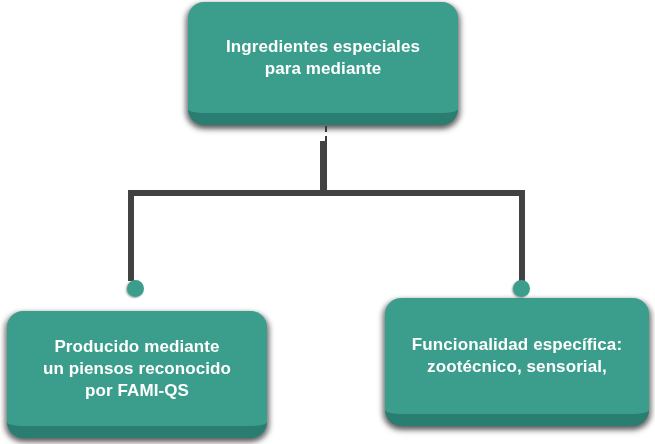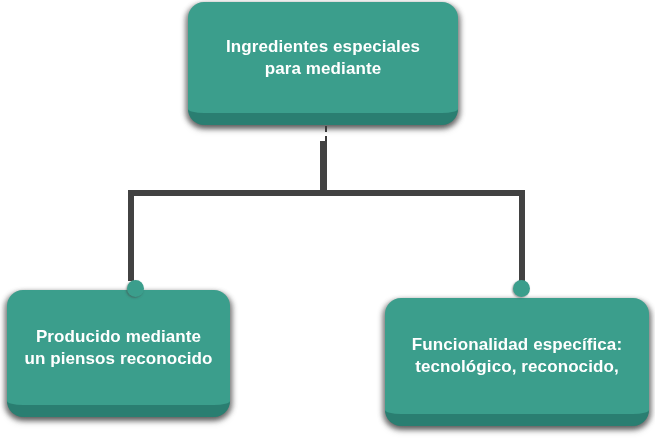--- a/index.html
+++ b/index.html
@@ -27,21 +27,21 @@
     justify-content: center;
     text-align: center;
   }
   .node .line {
     display: block;
     font-size: 17px;
     line-height: 22px;
     letter-spacing: 0.1px;
   }
   .node-root  { left: 188px; top: 2px;   width: 270px; height: 111px; }
-  .node-left  { left: 7px;   top: 290px; width: 223px; height: 115px; text-align: center; }
+  .node-left  { left: 7px;   top: 311px; width: 260px; height: 115px; text-align: center; }
   .node-right { left: 385px; top: 298px; width: 264px; height: 116px; }
 
   .connector {
     position: absolute;
     background: #424242;
   }
   .conn-dashed-stub {
     position: absolute;
     left: 325px; top: 126px;
     width: 0; height: 16px;
@@ -77,20 +77,21 @@
   <div class="connector conn-stem"></div>
   <div class="connector conn-crossbar"></div>
   <div class="connector conn-drop-left"></div>
   <div class="connector conn-drop-right"></div>
   <div class="conn-dot conn-dot-left"></div>
   <div class="conn-dot conn-dot-right"></div>
 
   <div class="node node-left">
     <span class="line">Producido mediante</span>
     <span class="line">un piensos reconocido</span>
+    <span class="line">por FAMI-QS</span>
   </div>
 
   <div class="node node-right">
     <span class="line">Funcionalidad específica:</span>
-    <span class="line">tecnológico, reconocido,</span>
+    <span class="line">zootécnico, sensorial,</span>
   </div>
 
 </div>
 
 </body></html>

